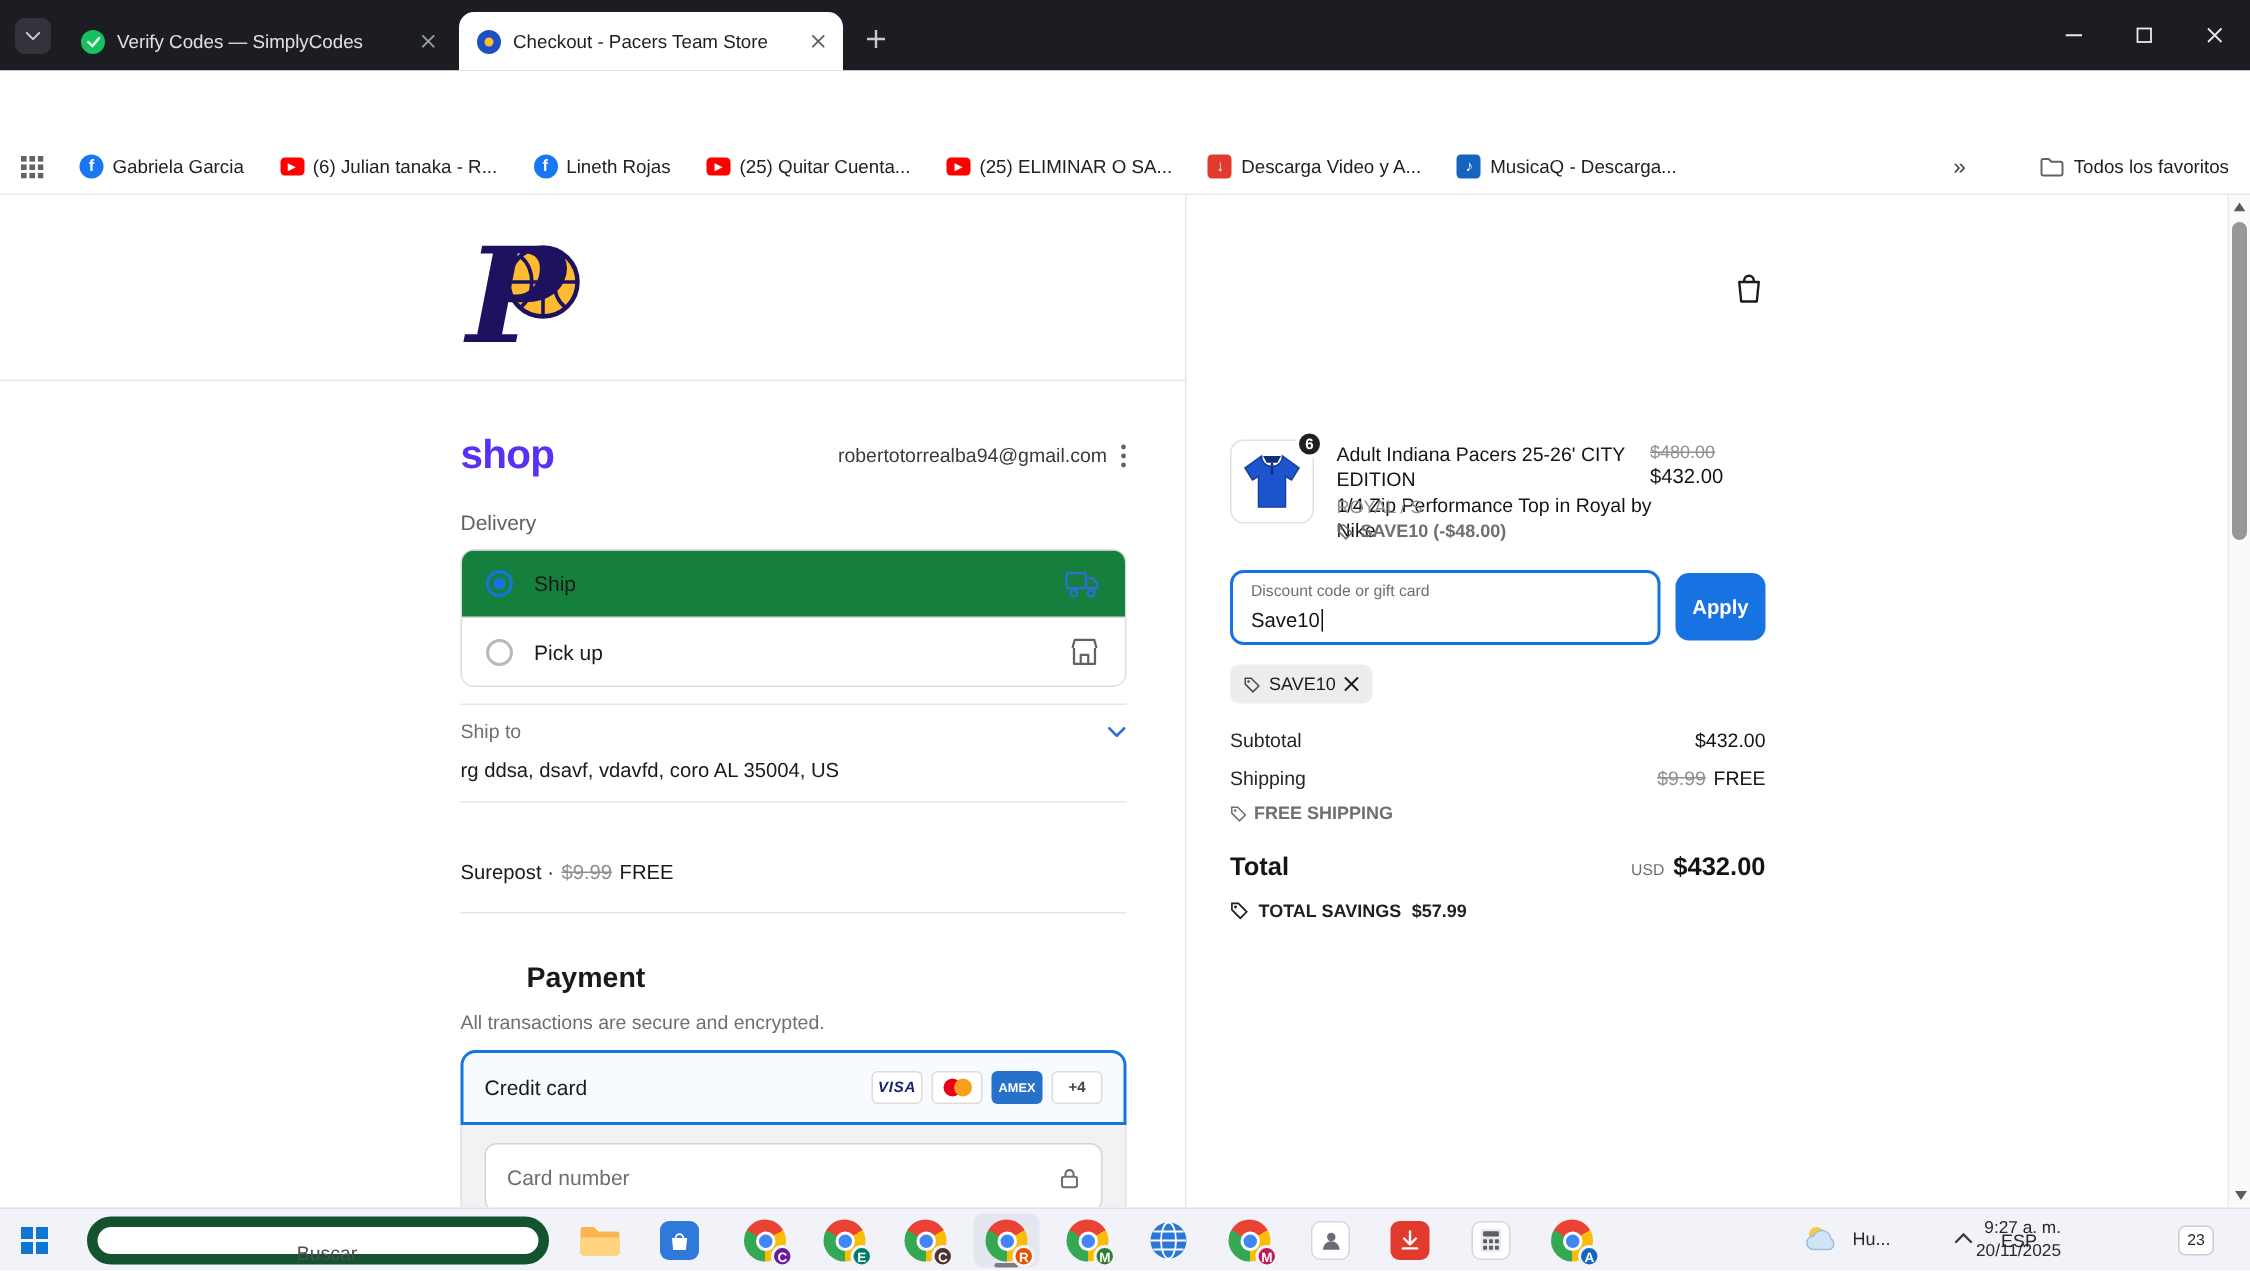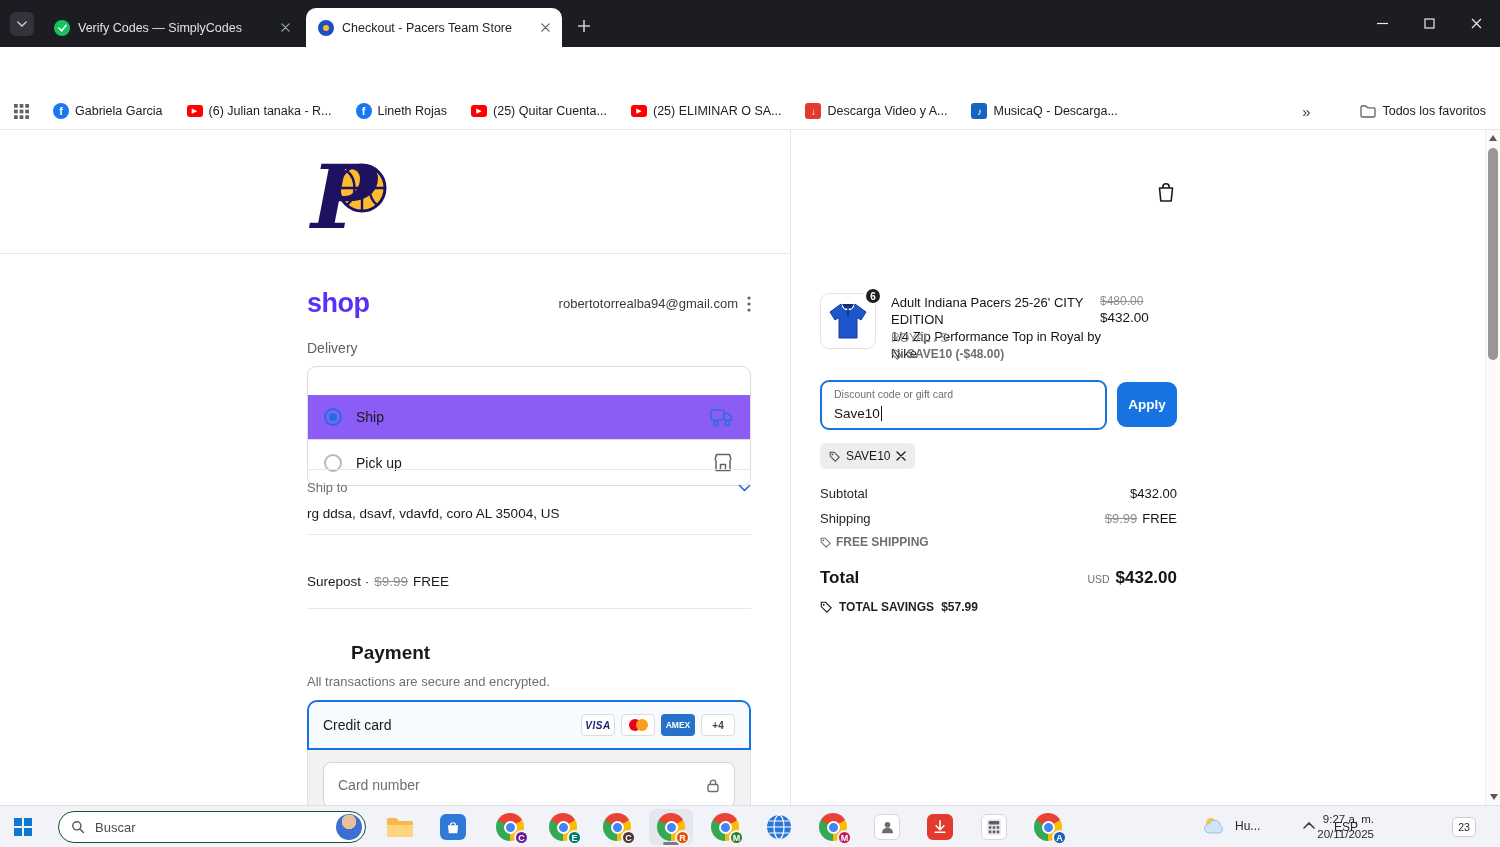--- a/index.html
+++ b/index.html
@@ -284,21 +284,21 @@
             <circle cx="2" cy="8" r="1.6"></circle>
             <circle cx="2" cy="14" r="1.6"></circle>
           </svg>
       </span>
     </span>
   </div>
 
   <div class="abs" style="left:307px;top:210px;font-size:14px;color:#616161;">Delivery</div>
 
   <div class="abs" style="left:307px;top:236px;width:444px;border:1px solid #dcdcdc;border-radius:9px;overflow:hidden;background:#fff;">
-    <div class="opt-row" style="background:#8b5cf6;border-bottom:1px solid #dcdcdc;margin-top:28px;">
+    <div class="opt-row" style="background:#15803d;border-bottom:1px solid #dcdcdc;">
       <span class="radio radio-on"></span>
       <span style="flex:1;font-size:14px;color:#1a1a1a;">Ship</span>
       <svg width="24" height="19" viewBox="0 0 24 19" fill="none" stroke="#2f6fd3" stroke-width="1.5" stroke-linejoin="round">
           <rect x="1" y="2" width="13" height="10" rx="1.5"></rect>
           <path d="M14 5.5h4.3L21.5 9v3H14z"></path>
           <circle cx="6" cy="15.5" r="2.2"></circle>
           <circle cx="17.5" cy="15.5" r="2.2"></circle>
         </svg>
     </div>
     <div class="opt-row" style="background:#fff;">
@@ -456,21 +456,21 @@
 
   <div class="abs" style="left:14px;top:12px;">
     <svg width="18" height="18" viewBox="0 0 18 18" fill="#0e77d3">
         <rect width="8" height="8"></rect>
         <rect x="10" width="8" height="8"></rect>
         <rect y="10" width="8" height="8"></rect>
         <rect x="10" y="10" width="8" height="8"></rect>
       </svg>
   </div>
 
-  <div class="abs row" style="left:58px;top:5px;width:308px;height:32px;background:#fff;border:1px solid #14532d;border-radius:16px;padding-left:12px;gap:10px;">
+  <div class="abs row" style="left:58px;top:5px;width:308px;height:32px;background:#fff;border:7px solid #14532d;border-radius:16px;padding-left:12px;gap:10px;flex-direction:column;">
     <svg width="14" height="14" viewBox="0 0 18 18" fill="none" stroke="#54575e" stroke-width="1.8" stroke-linecap="round">
         <circle cx="7.5" cy="7.5" r="5.2"></circle>
         <path d="M11.6 11.6L16 16"></path>
       </svg>
     <span style="font-size:13px;color:#4a4d52;flex:1;">Buscar</span>
     <span style="width:26px;height:26px;border-radius:50%;margin-right:3px;flex:none;background:radial-gradient(circle at 50% 30%, #e8c19a 0 32%, #3c6fd1 33% 100%);"></span>
   </div>
 
   <div class="appicon" style="left:386px;">
     <svg width="28" height="23" viewBox="0 0 28 23">

